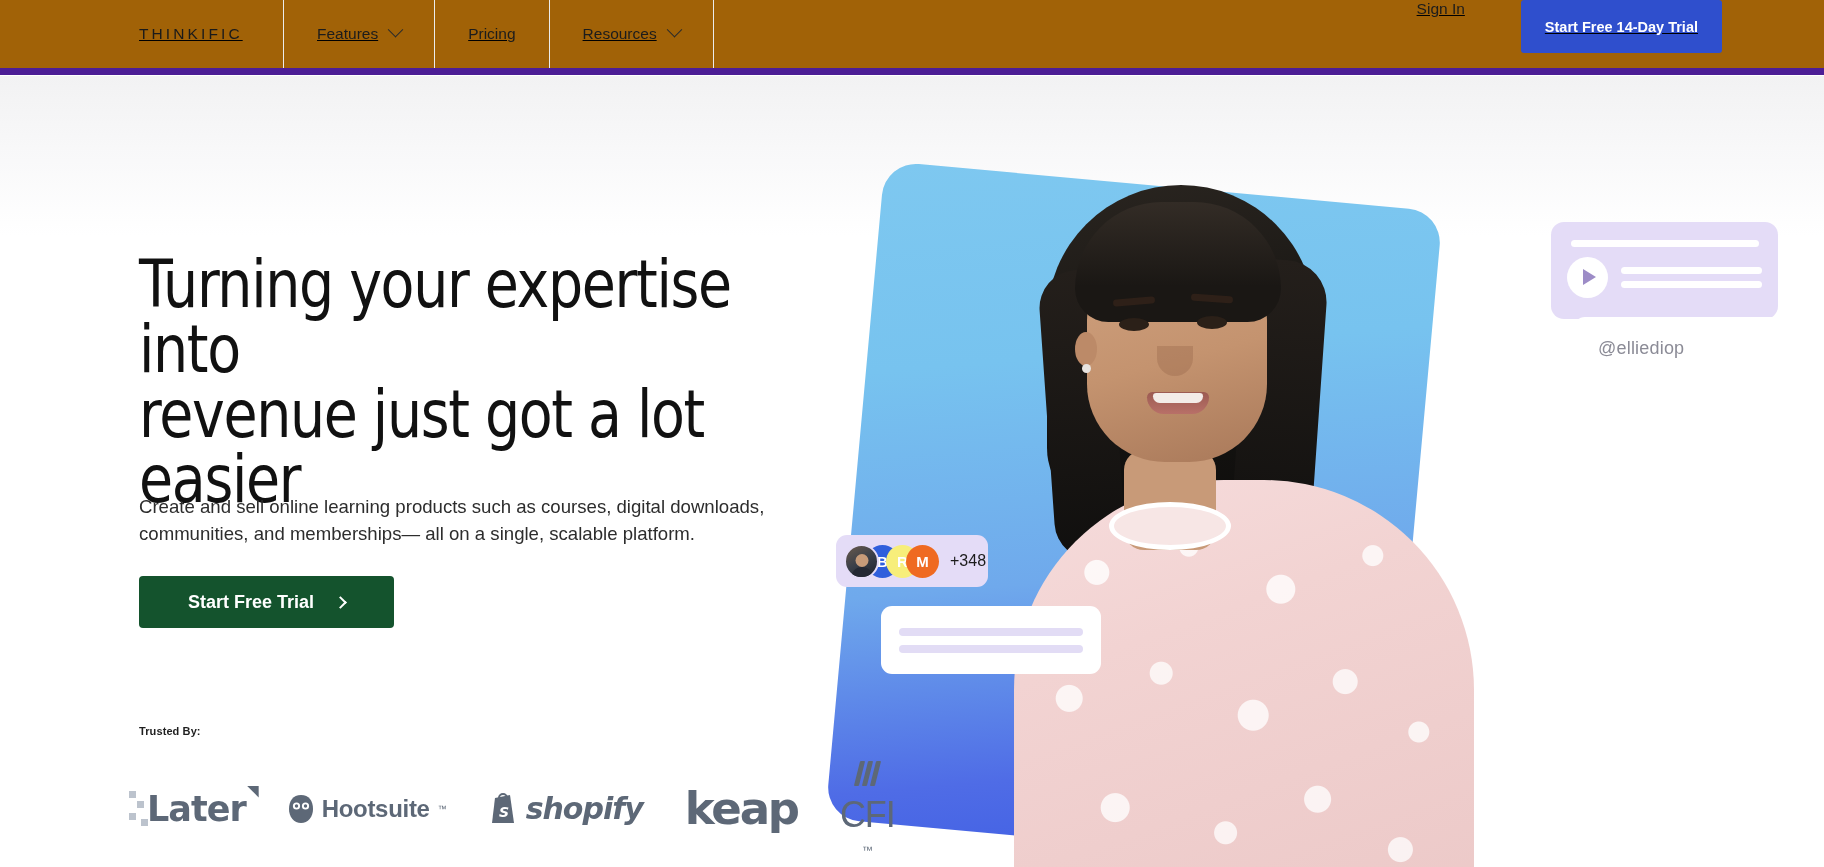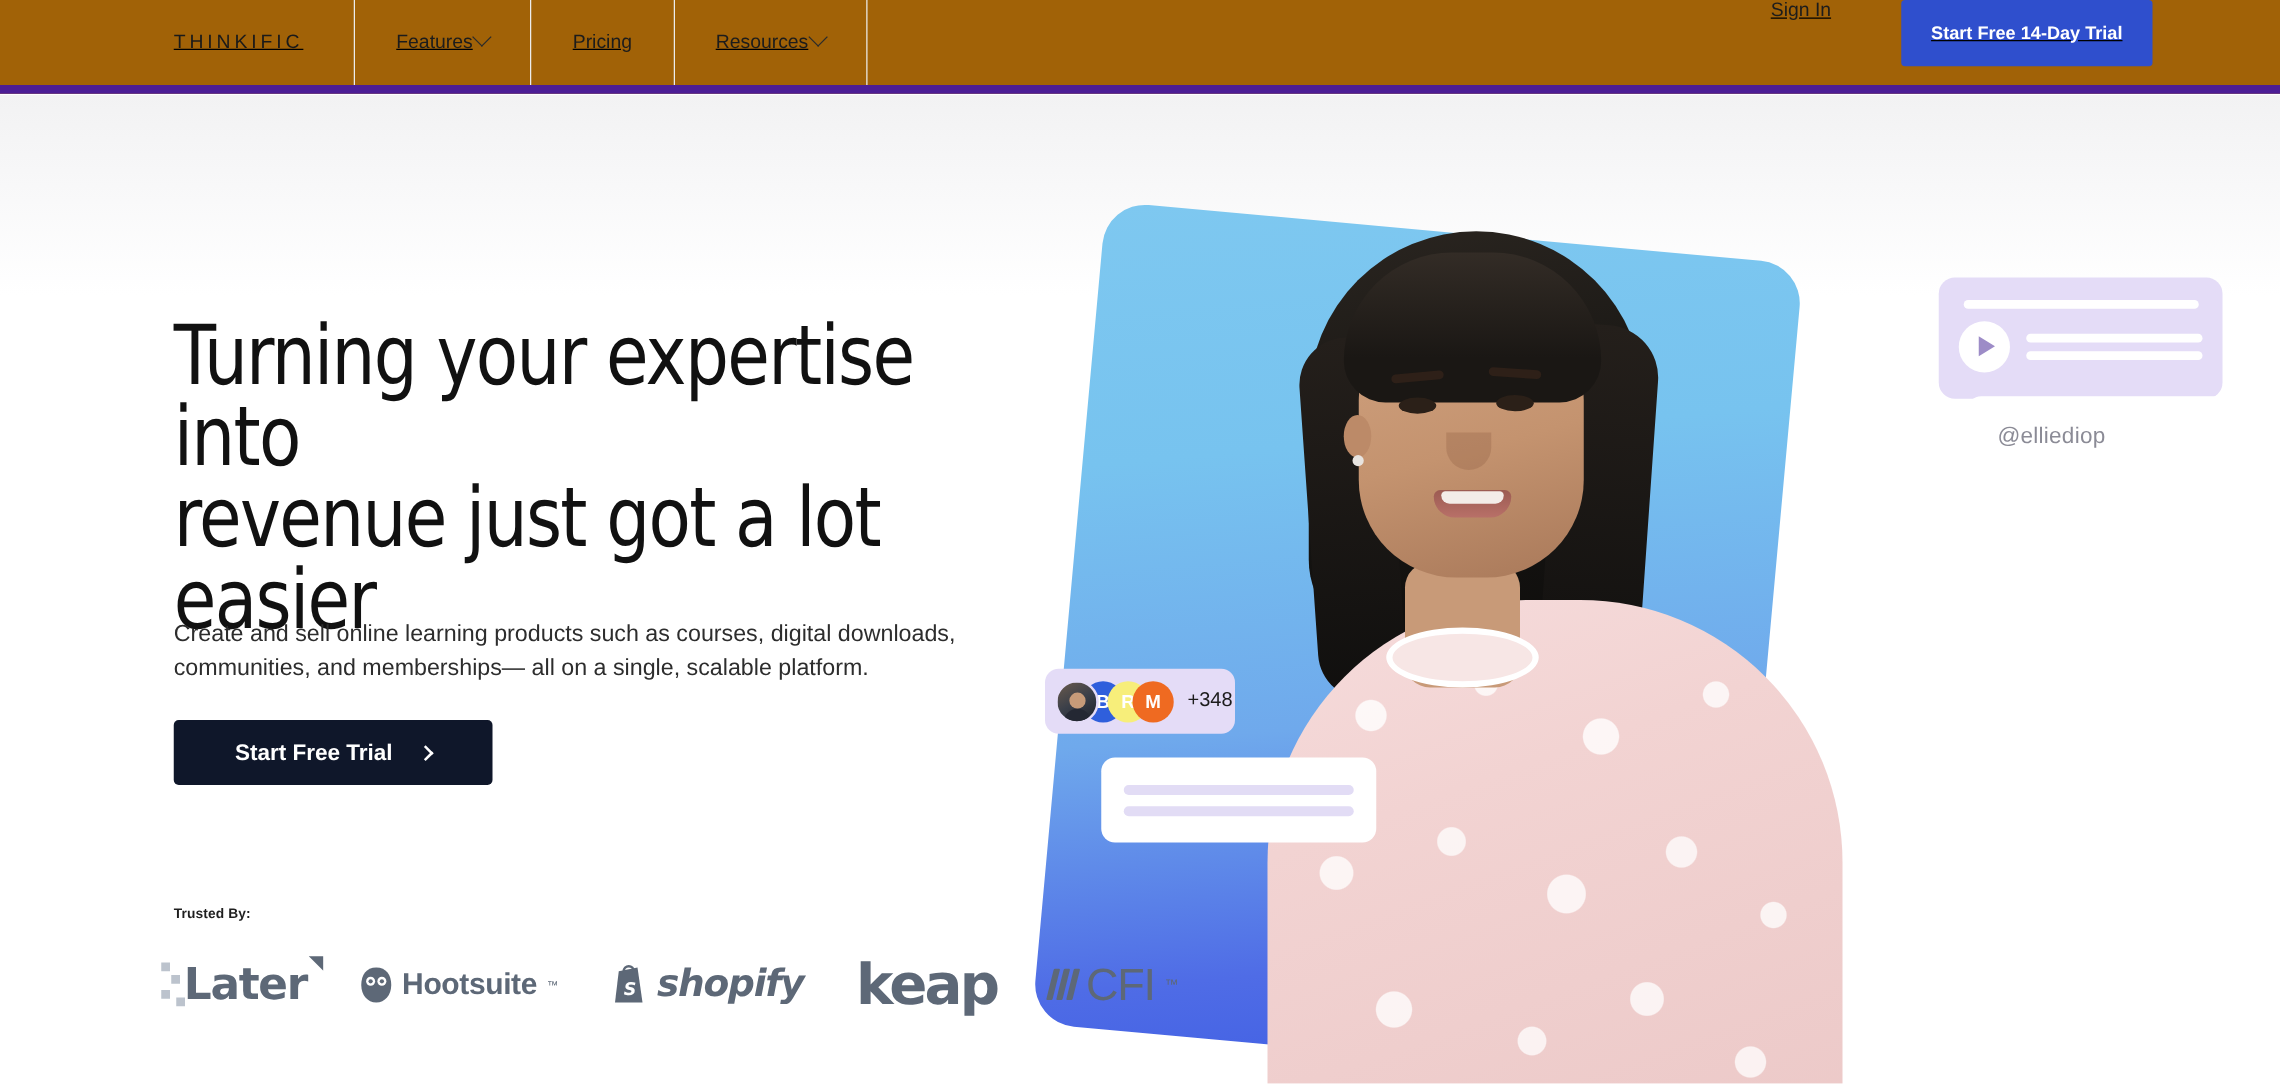--- a/index.html
+++ b/index.html
@@ -56,21 +56,21 @@
   .nav-item {
     display: flex;
     align-items: center;
     justify-content: center;
     padding: 0 33px;
     font-size: 15.5px;
     color: #1c1c1c;
     font-weight: 400;
     border-right: 1px solid #ececec;
     cursor: pointer;
-    gap: 2px;
+    gap: 12px;
     white-space: nowrap;
   }
   .nav-item .label { line-height: 1; }
   .chev {
     display: inline-block;
     width: 11px; height: 11px;
     border-right: 1.6px solid #2b2b2b;
     border-bottom: 1.6px solid #2b2b2b;
     transform: rotate(45deg) translate(-2px,-2px);
     margin-top: -4px;
@@ -146,21 +146,21 @@
     line-height: 27px;
     color: #2d2d2d;
     font-weight: 400;
   }
   .btn-hero {
     position: absolute;
     left: 139px;
     top: 560px;
     width: 255px;
     height: 52px;
-    background: #0f172a;
+    background: #14532d;
     border: none;
     border-radius: 4px;
     color: #ffffff;
     font-size: 18px;
     font-weight: 700;
     display: flex;
     align-items: center;
     justify-content: center;
     gap: 22px;
     cursor: pointer;
@@ -229,21 +229,21 @@
     color: #5d6877; letter-spacing:-1px;
     font-family: "DejaVu Sans", sans-serif;
   }
 
   .logo-keap {
     font-size: 45px; font-weight: 700; color: #5d6877;
     letter-spacing: -2.2px;
     font-family: "DejaVu Sans", sans-serif;
   }
 
-  .logo-cfi { display:flex; align-items:center; gap:8px; }
+  .logo-cfi { display:flex; align-items:center; gap:8px;flex-direction:column; }
   .cfi-bars { display:flex; gap:3px; transform: skewX(-14deg); }
   .cfi-bars i { display:block; width:5px; height:25px; background:#5d6877; border-radius:1px; }
   .cfi-text {
     font-size: 36px; color:#5d6877; letter-spacing:-1px; font-weight:400;
     font-family: "Liberation Sans", sans-serif;
   }
   .cfi-tm { font-size: 11px; vertical-align: super; color:#5d6877; }
 
   
   .hero-right {

